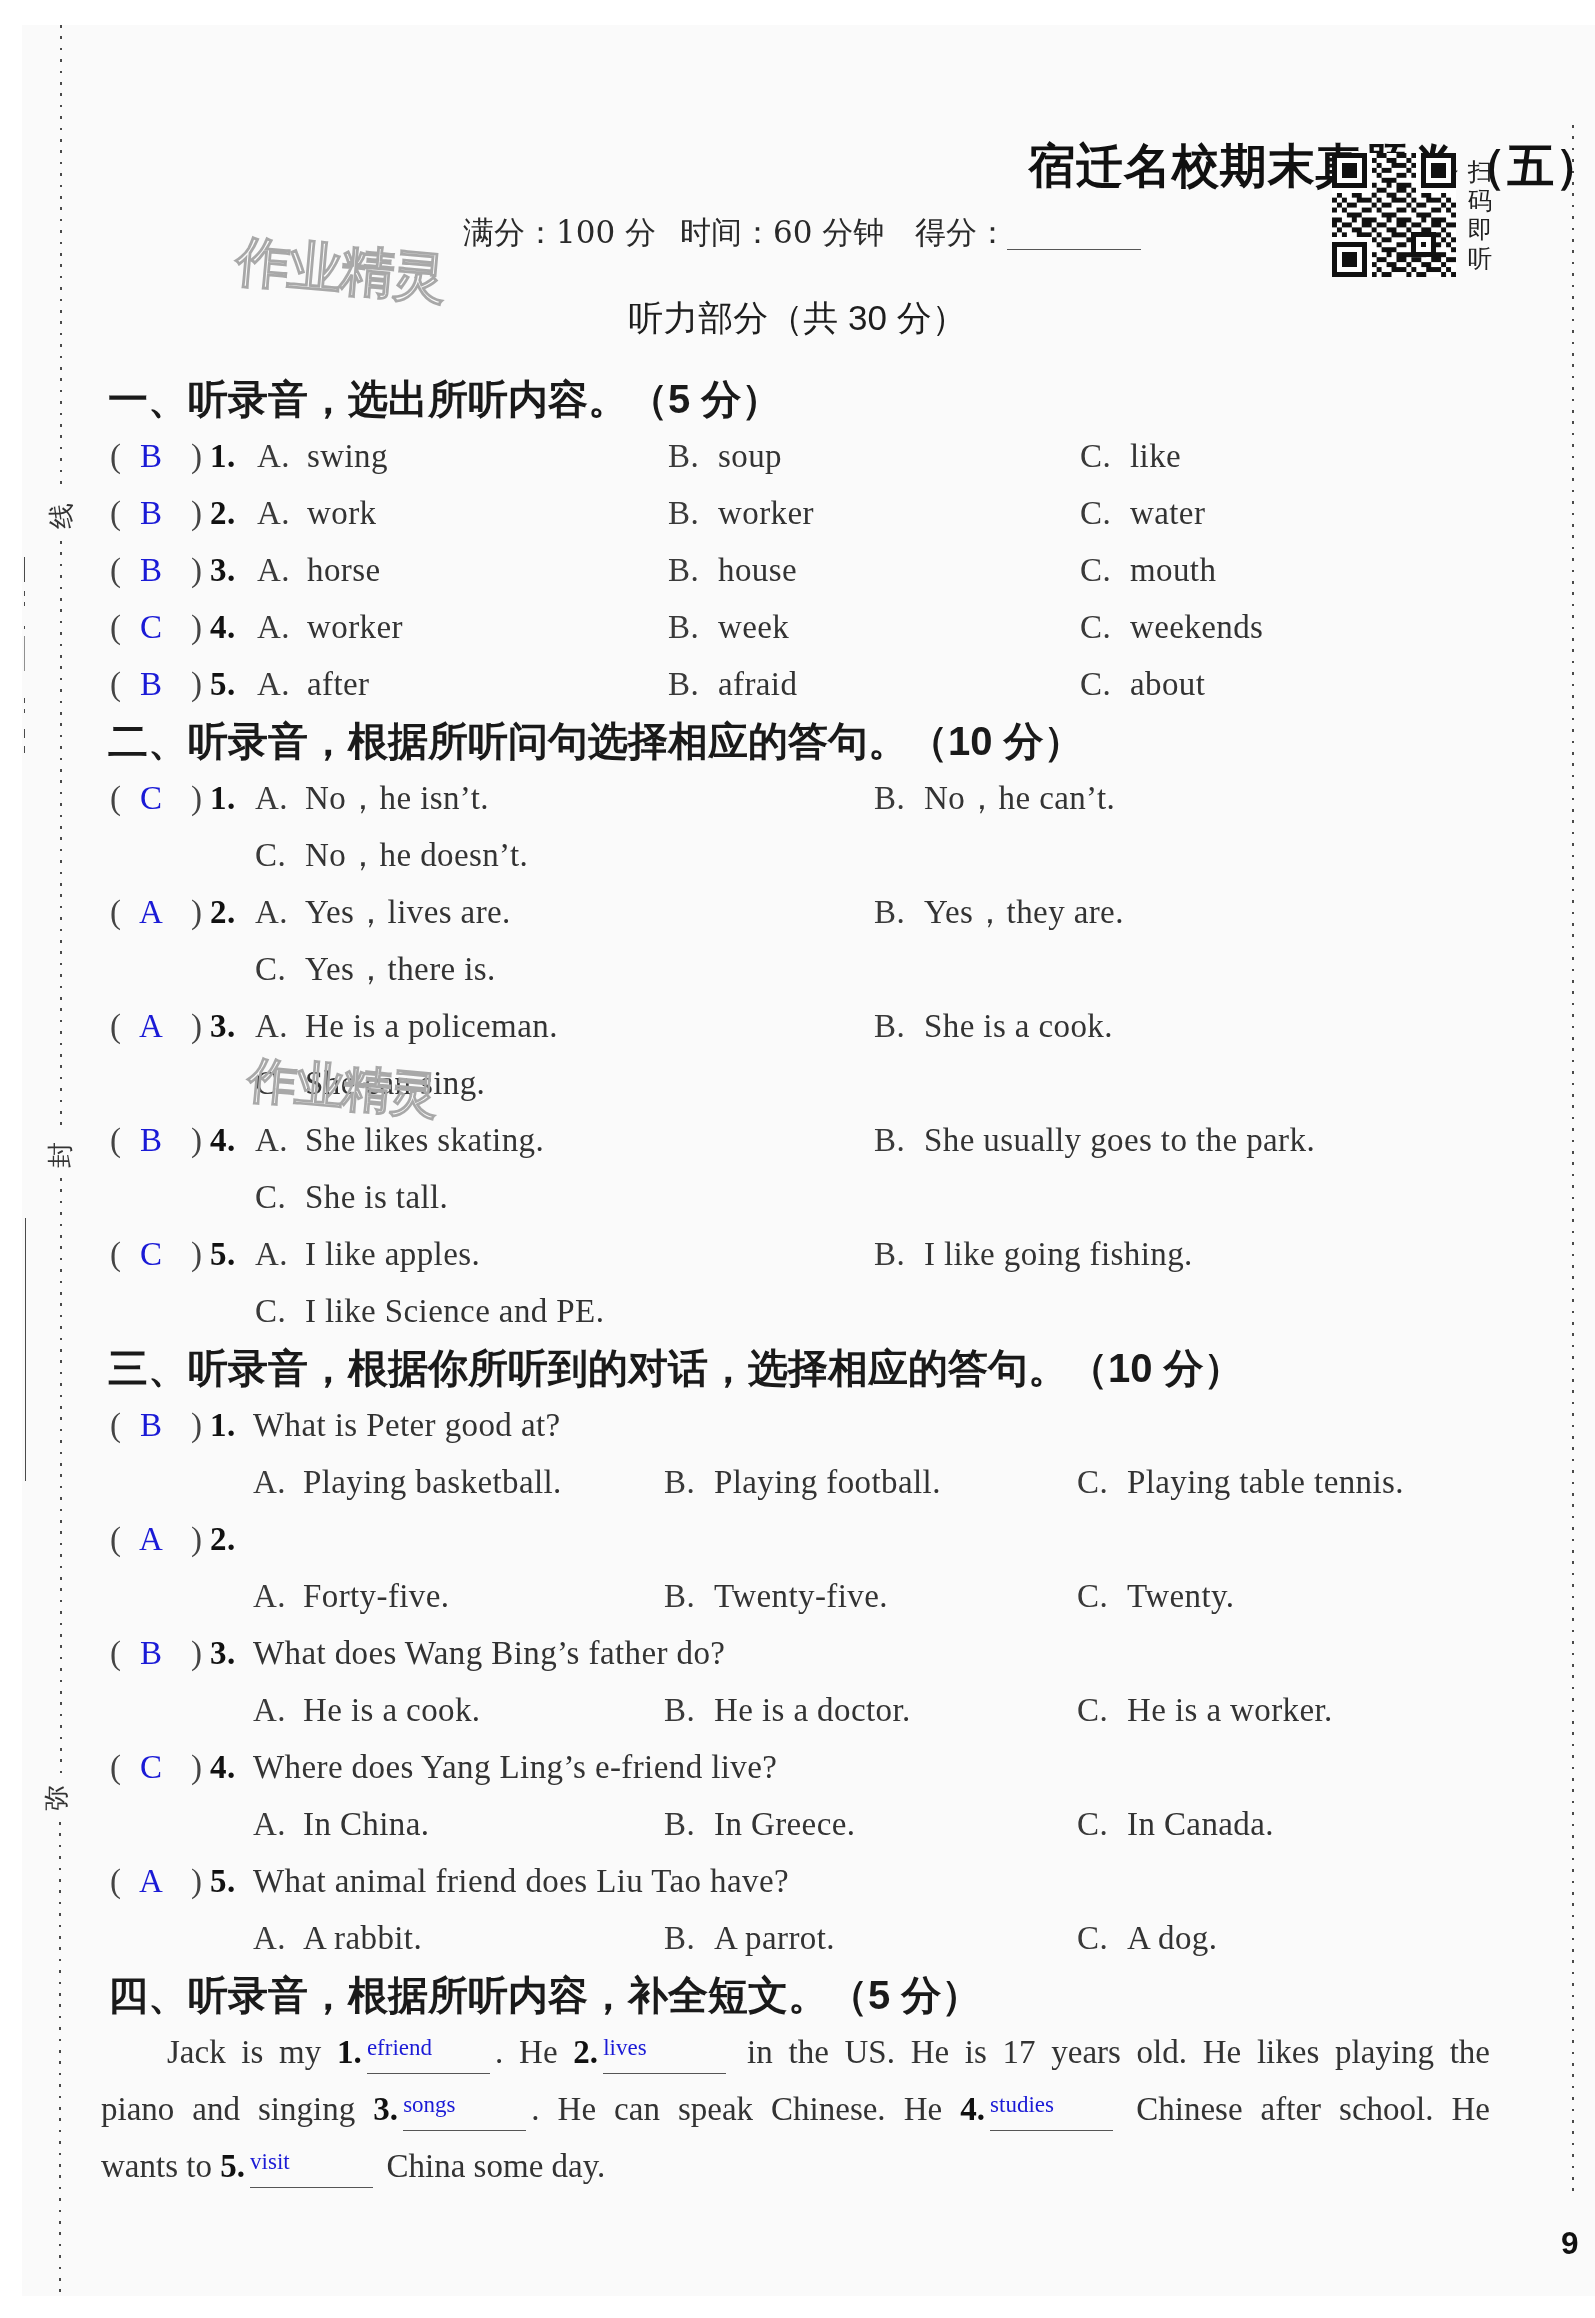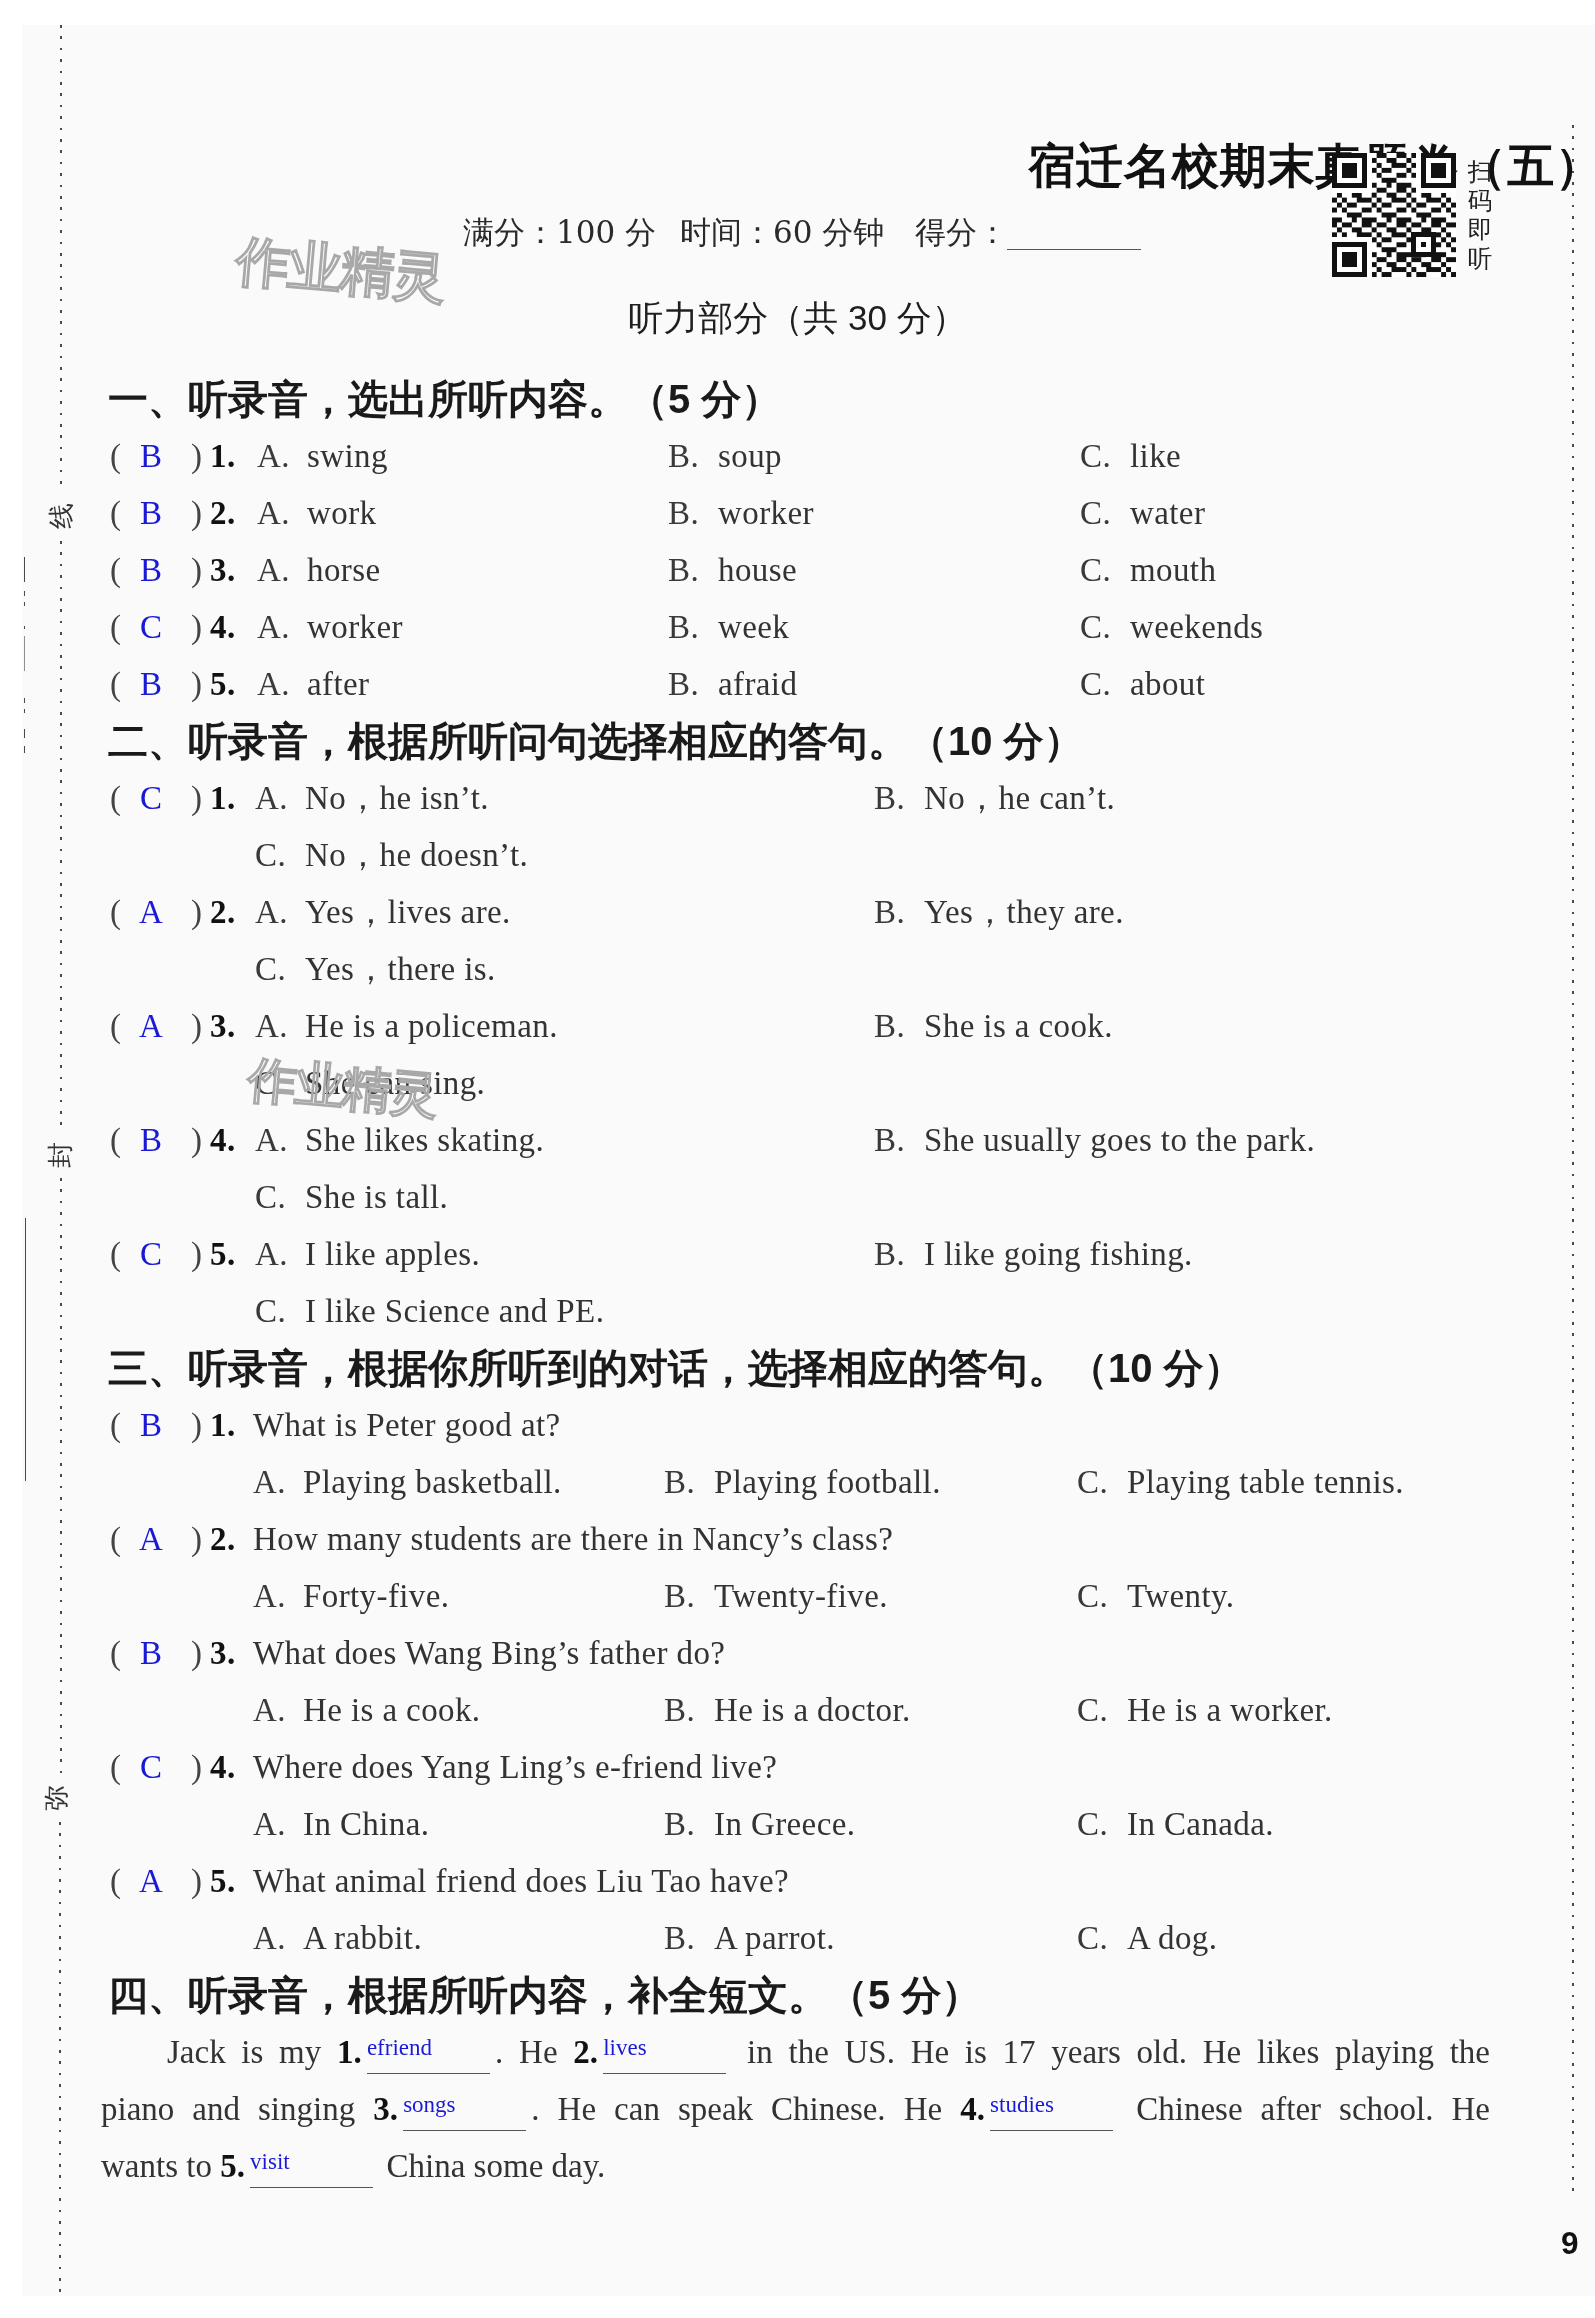--- a/index.html
+++ b/index.html
@@ -245,21 +245,20 @@
   <div class="line">
     <span class="c3a"><span class="lbl">A.</span><span>Playing basketball.</span></span>
     <span class="c3b"><span class="lbl">B.</span><span>Playing football.</span></span>
     <span class="c3c"><span class="lbl">C.</span><span>Playing table tennis.</span></span>
   </div>
   <div class="line">
     <span class="po">(</span>
     <span class="ans">A</span>
     <span class="pc">)</span>
     <span class="num">2.</span>
-    <span class="c3q">How many students are there in Nancy’s class?</span>
   </div>
   <div class="line">
     <span class="c3a"><span class="lbl">A.</span><span>Forty-five.</span></span>
     <span class="c3b"><span class="lbl">B.</span><span>Twenty-five.</span></span>
     <span class="c3c"><span class="lbl">C.</span><span>Twenty.</span></span>
   </div>
   <div class="line">
     <span class="po">(</span>
     <span class="ans">B</span>
     <span class="pc">)</span>

